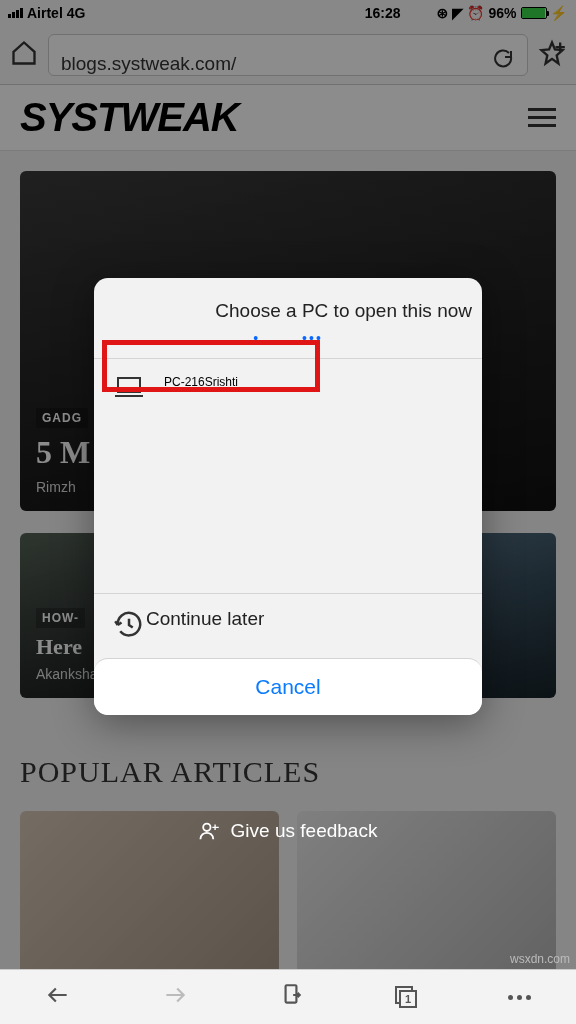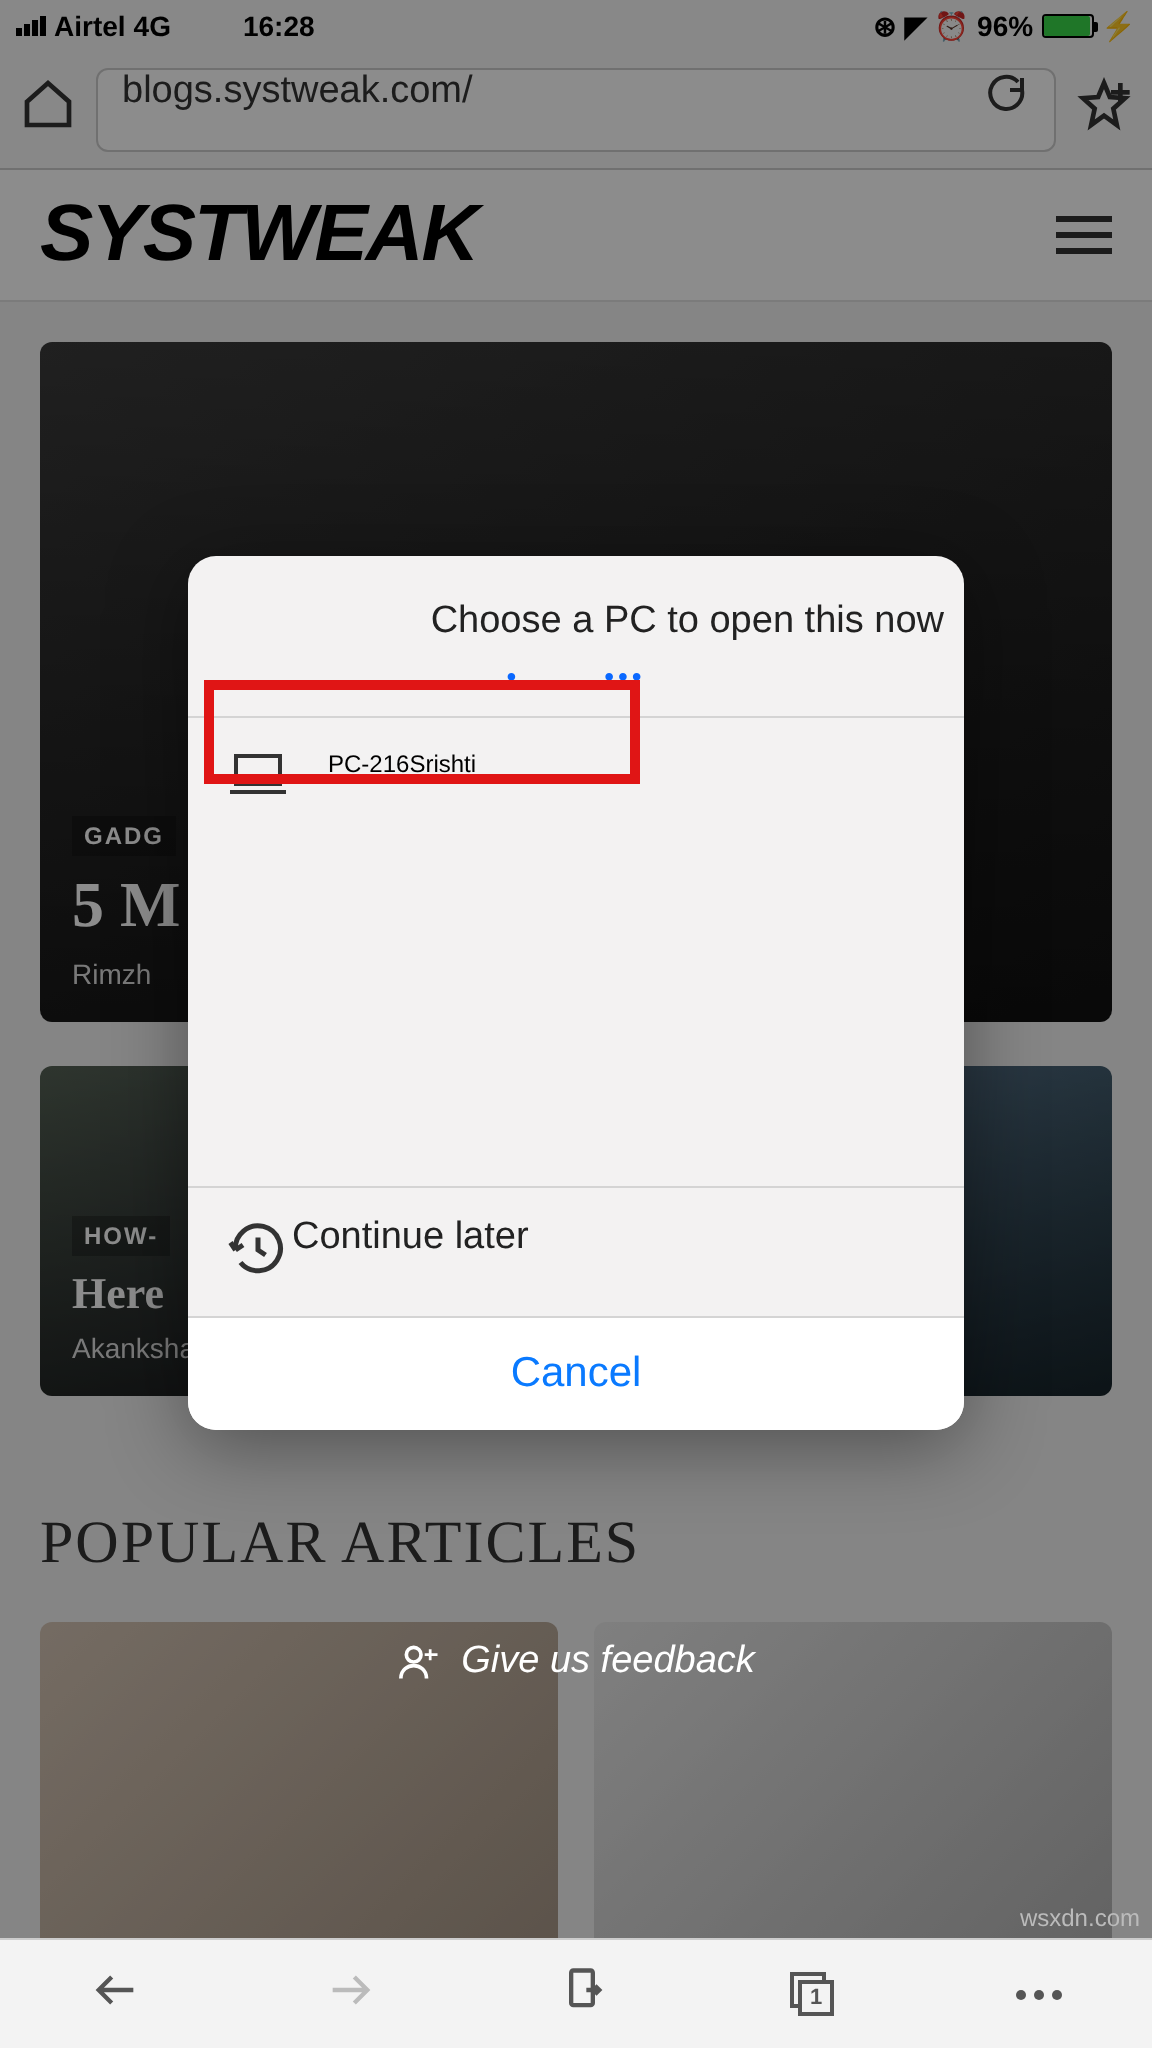--- a/index.html
+++ b/index.html
@@ -5,30 +5,30 @@
   * { box-sizing: border-box; margin: 0; padding: 0; }
   html, body { width: 576px; height: 1024px; overflow: hidden; font-family: -apple-system, Helvetica, Arial, sans-serif; }
   body { background: #f2f2f2; position: relative; }
 
   
   .status-bar { height: 25px; background: #f7f7f7; display: flex; align-items: center; padding: 0 8px; font-size: 14px; font-weight: 600; gap: 36px; }
   .status-left { display: flex; align-items: center; gap: 4px; }
   .signal { display: flex; align-items: flex-end; gap: 1px; }
   .signal span { width: 3px; background: #000; }
   .signal span:nth-child(1){height:4px}.signal span:nth-child(2){height:6px}.signal span:nth-child(3){height:8px}.signal span:nth-child(4){height:10px}
-  .status-center { flex: 1; text-align: left; }
+  .status-center { flex: 1; text-align: right; }
   .status-right { display: flex; align-items: center; gap: 4px; font-size: 14px; }
   .battery { width: 26px; height: 12px; border: 1px solid #000; border-radius: 2px; position: relative; }
   .battery::after { content:''; position:absolute; right:-3px; top:3px; width:2px; height:5px; background:#000; border-radius:0 1px 1px 0;}
   .battery-fill { background:#39d74a; height:100%; width:96%; border-radius:1px;}
 
   
   .browser-bar { height: 60px; background: #f7f7f7; border-bottom: 1px solid #ccc; display:flex; align-items:center; padding:0 10px; gap:10px;}
   .home-icon svg { width:28px; height:28px; }
-  .url-box { flex:1; background:#fff; border:1px solid #ccc; border-radius:6px; height:42px; display:flex; align-items:flex-start; padding:0 12px; justify-content:space-between;}
+  .url-box { flex:1; background:#fff; border:1px solid #ccc; border-radius:6px; height:42px; display:flex; align-items:flex-end; padding:0 12px; justify-content:space-between;}
   .url-text { font-size:19px; color:#333;}
   .refresh svg{width:24px;height:24px;}
   .star-icon svg{width:28px;height:28px;}
 
   
   .site-header{height:66px;background:#fff;display:flex;align-items:center;justify-content:space-between;padding:0 20px;border-bottom:1px solid #e0e0e0;}
   .logo{font-size:40px;font-weight:900;font-style:italic;letter-spacing:-1px;}
   .hamburger{display:flex;flex-direction:column;gap:5px;}
   .hamburger span{width:28px;height:3px;background:#333;}
 
@@ -56,41 +56,41 @@
   .tabs-icon .sq{position:absolute;width:18px;height:18px;border:2px solid #555;background:#f3f3f3;}
   .tabs-icon .sq.a{top:0;left:0;}
   .tabs-icon .sq.b{top:4px;left:4px;display:flex;align-items:center;justify-content:center;font-size:11px;font-weight:600;color:#555;}
   .dots{display:flex;gap:4px;}
   .dots span{width:5px;height:5px;background:#555;border-radius:50%;}
 
   
   .dim{position:absolute;inset:0;background:rgba(0,0,0,0.45);}
 
   
-  .feedback{position:absolute;left:50%;transform:translateX(-50%);top:820px;color:#fff;font-size:19px;display:flex;align-items:center;gap:10px;font-style:italic;}
+  .feedback{position:absolute;left:50%;transform:translateX(-50%);top:820px;color:#fff;font-size:19px;display:flex;align-items:center;gap:10px;}
   .feedback svg{width:22px;height:22px;}
 
   
   .wm{position:absolute;bottom:58px;right:6px;font-size:12px;color:#bbb;}
 
   
   .modal{position:absolute;top:278px;left:50%;transform:translateX(-50%);width:388px;background:#f3f2f2;border-radius:14px;box-shadow:0 8px 40px rgba(0,0,0,0.4);overflow:hidden;}
   .modal-title{text-align:right;padding:22px 10px 8px;font-size:19px;color:#222;}
   .page-dots{text-align:center;padding-bottom:12px;color:#0a68ff;font-size:14px;letter-spacing:2px;}
   .page-dots .d1{margin-right:42px;}
   .modal-sep{height:1px;background:#d4d4d4;}
   .pc-row{display:flex;gap:20px;padding:16px 20px;font-size:12px;}
   .pc-row svg{width:30px;height:24px;}
   .red-box{position:absolute;border:5px solid #e01515;top:62px;left:8px;width:218px;height:52px;pointer-events:none;}
   .spacer{height:178px;}
   .continue-row{display:flex;gap:2px;padding:14px 20px 18px;}
   .continue-row svg{width:30px;height:30px;flex-shrink:0;margin-top:2px;}
   .continue-text .t{font-size:19px;color:#222;margin-bottom:4px;}
   .continue-text .s{font-size:14px;color:#888;}
-  .cancel-row{background:#fff;text-align:center;padding:16px;font-size:21px;color:#0a7aff;border-top:1px solid #d4d4d4;}
+  .cancel-row{background:#fff;text-align:center;padding:16px;font-size:21px;color:#0a7aff;border-top:1px solid #d4d4d4;border-radius:14px;}
 </style>
 </head>
 <body>
 
 <div class="status-bar">
   <div class="status-left">
     <div class="signal">
         <span></span>
         <span></span>
         <span></span>

